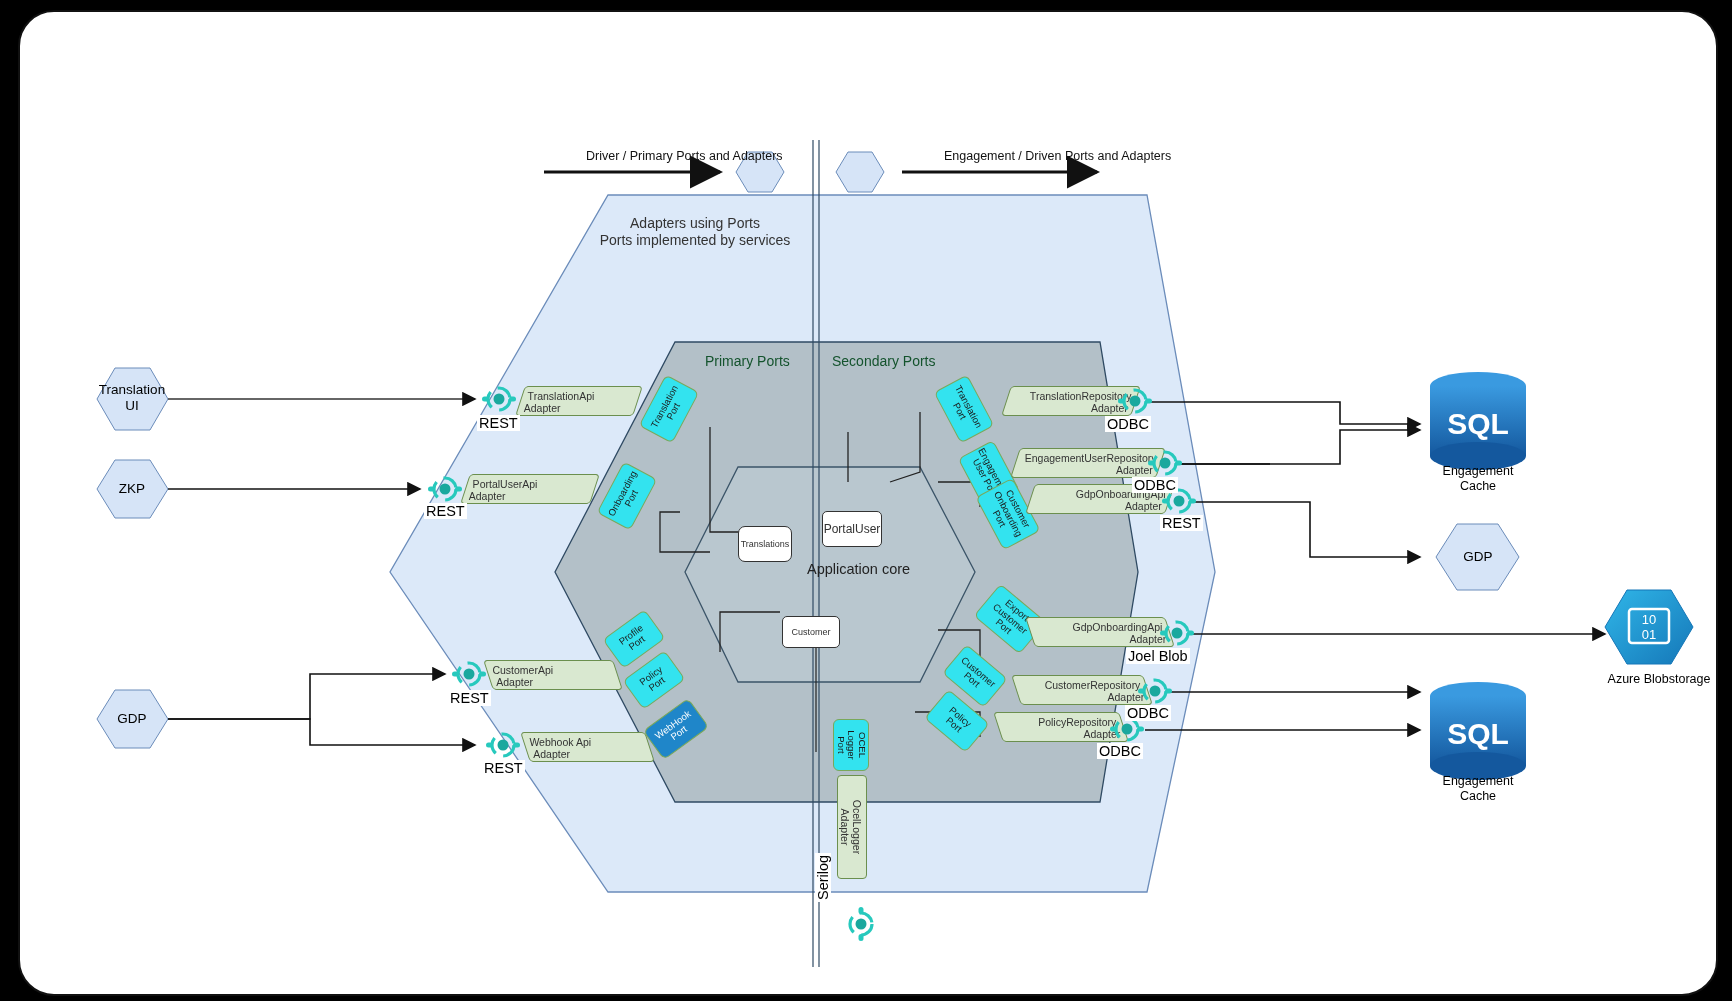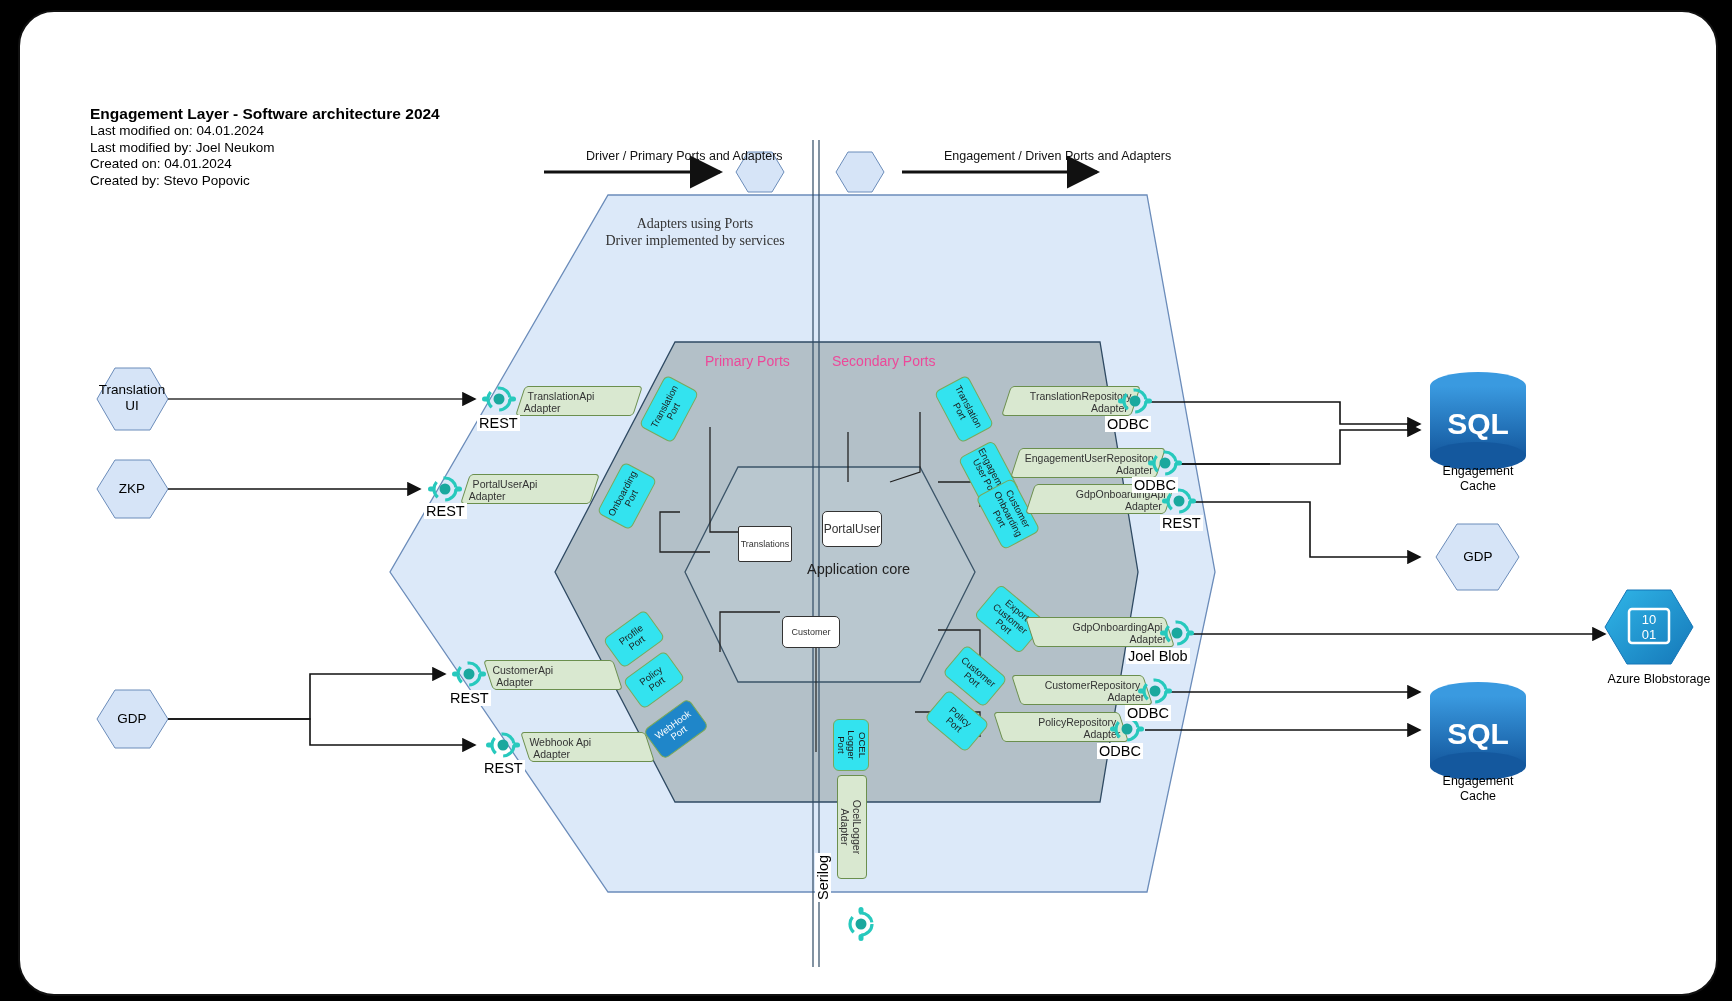--- a/index.html
+++ b/index.html
@@ -5,22 +5,22 @@
   html,body{margin:0;padding:0;background:#000;}
   #page{position:relative;width:1732px;height:1001px;background:#000;overflow:hidden;
         font-family:"Liberation Sans","DejaVu Sans",sans-serif;}
   #canvas{position:absolute;left:18px;top:10px;width:1696px;height:982px;background:#ffffff;
           border:2px solid #111;border-radius:36px;overflow:hidden;}
   .abs{position:absolute;}
   .meta{left:70px;top:92px;white-space:nowrap;}
   .meta .t{font-size:15.5px;font-weight:bold;color:#000;line-height:19px;}
   .meta .l{font-size:13.5px;color:#000;line-height:16.5px;}
   .hdrlabel{font-size:12.5px;color:#111;white-space:nowrap;margin-left:42px;}
-  .zonetitle{font-size:14px;color:#333;text-align:center;line-height:17px;white-space:nowrap;font-family:Liberation Serif, serif;}
-  .portstitle{font-size:14px;color:#ec4899;white-space:nowrap;}
+  .zonetitle{font-size:14px;color:#333;text-align:center;line-height:17px;white-space:nowrap;}
+  .portstitle{font-size:14px;color:#14532d;white-space:nowrap;}
   .coretitle{font-size:14.5px;color:#222;white-space:nowrap;margin-left:42px;}
   .protolabel{font-size:14.5px;color:#000;background:#fff;padding:0 2px;white-space:nowrap;}
   .extlabel{font-size:12.5px;color:#000;text-align:center;line-height:15px;white-space:nowrap;}
   .hexlabel{font-size:13.5px;color:#000;text-align:center;line-height:16px;}
 
   
   .adapter{border:1px solid #6b8f4e;background:#d9e8d0;border-radius:4px;color:#333;
            font-size:10.5px;line-height:12px;box-sizing:border-box;padding:3px 5px;}
   .adapter.r{text-align:right;}
   .adapter.l{text-align:left;}
@@ -114,40 +114,33 @@
     </g>
 
     <polygon points="1437,512 1478,512 1499,545 1478,578 1437,578 1416,545" fill="#d6e4f7" stroke="#6b8cba"></polygon>
 
     <polygon points="1607,578 1651,578 1673,615 1651,652 1607,652 1585,615" fill="url(#azg)" stroke="#1577b8"></polygon>
     <rect x="1609" y="597" width="40" height="34" fill="none" stroke="#fff" stroke-width="2.5" rx="3"></rect>
     <text x="1629" y="612" font-size="13" fill="#fff" text-anchor="middle" font-family="Liberation Sans, sans-serif">10</text>
     <text x="1629" y="627" font-size="13" fill="#fff" text-anchor="middle" font-family="Liberation Sans, sans-serif">01</text>
   </svg>
 
-  <div class="abs meta">
-    <div class="t">Engagement Layer - Software architecture 2024</div>
-    <div class="l">Last modified on: 04.01.2024</div>
-    <div class="l">Last modified by: Joel Neukom</div>
-    <div class="l">Created on: 04.01.2024</div>
-    <div class="l">Created by: Stevo Popovic</div>
-  </div>
 
   <div class="abs hdrlabel" style="left:524px;top:137px;">Driver / Primary Ports and Adapters</div>
   <div class="abs hdrlabel" style="left:882px;top:137px;">Engagement / Driven Ports and Adapters</div>
 
   <div class="abs zonetitle" style="left:560px;top:203px;width:230px;">
     <div>Adapters using Ports</div>
-    <div>Driver implemented by services</div>
+    <div>Ports implemented by services</div>
   </div>
   <div class="abs portstitle" style="left:685px;top:341px;">Primary Ports</div>
   <div class="abs portstitle" style="left:812px;top:341px;">Secondary Ports</div>
   <div class="abs coretitle" style="left:745px;top:549px;">Application core</div>
 
-  <div class="abs" style="left:718px;top:514px;width:52px;height:34px;background:#fff;border:1px solid #333;border-radius:2px;display:flex;align-items:center;justify-content:center;font-size:9px;color:#333;">Translations</div>
+  <div class="abs" style="left:718px;top:514px;width:52px;height:34px;background:#fff;border:1px solid #333;border-radius:7px;display:flex;align-items:center;justify-content:center;font-size:9px;color:#333;">Translations</div>
   <div class="abs" style="left:802px;top:499px;width:58px;height:34px;background:#fff;border:1px solid #333;border-radius:5px;display:flex;align-items:center;justify-content:center;font-size:12px;color:#333;">PortalUser</div>
   <div class="abs" style="left:762px;top:604px;width:56px;height:30px;background:#fff;border:1px solid #333;border-radius:5px;display:flex;align-items:center;justify-content:center;font-size:9px;color:#333;">Customer</div>
 
   <div class="abs hexlabel" style="left:67px;top:370px;width:90px;">
     <div>Translation</div>
     <div>UI</div>
   </div>
   <div class="abs hexlabel" style="left:67px;top:469px;width:90px;">
     <div>ZKP</div>
   </div>

